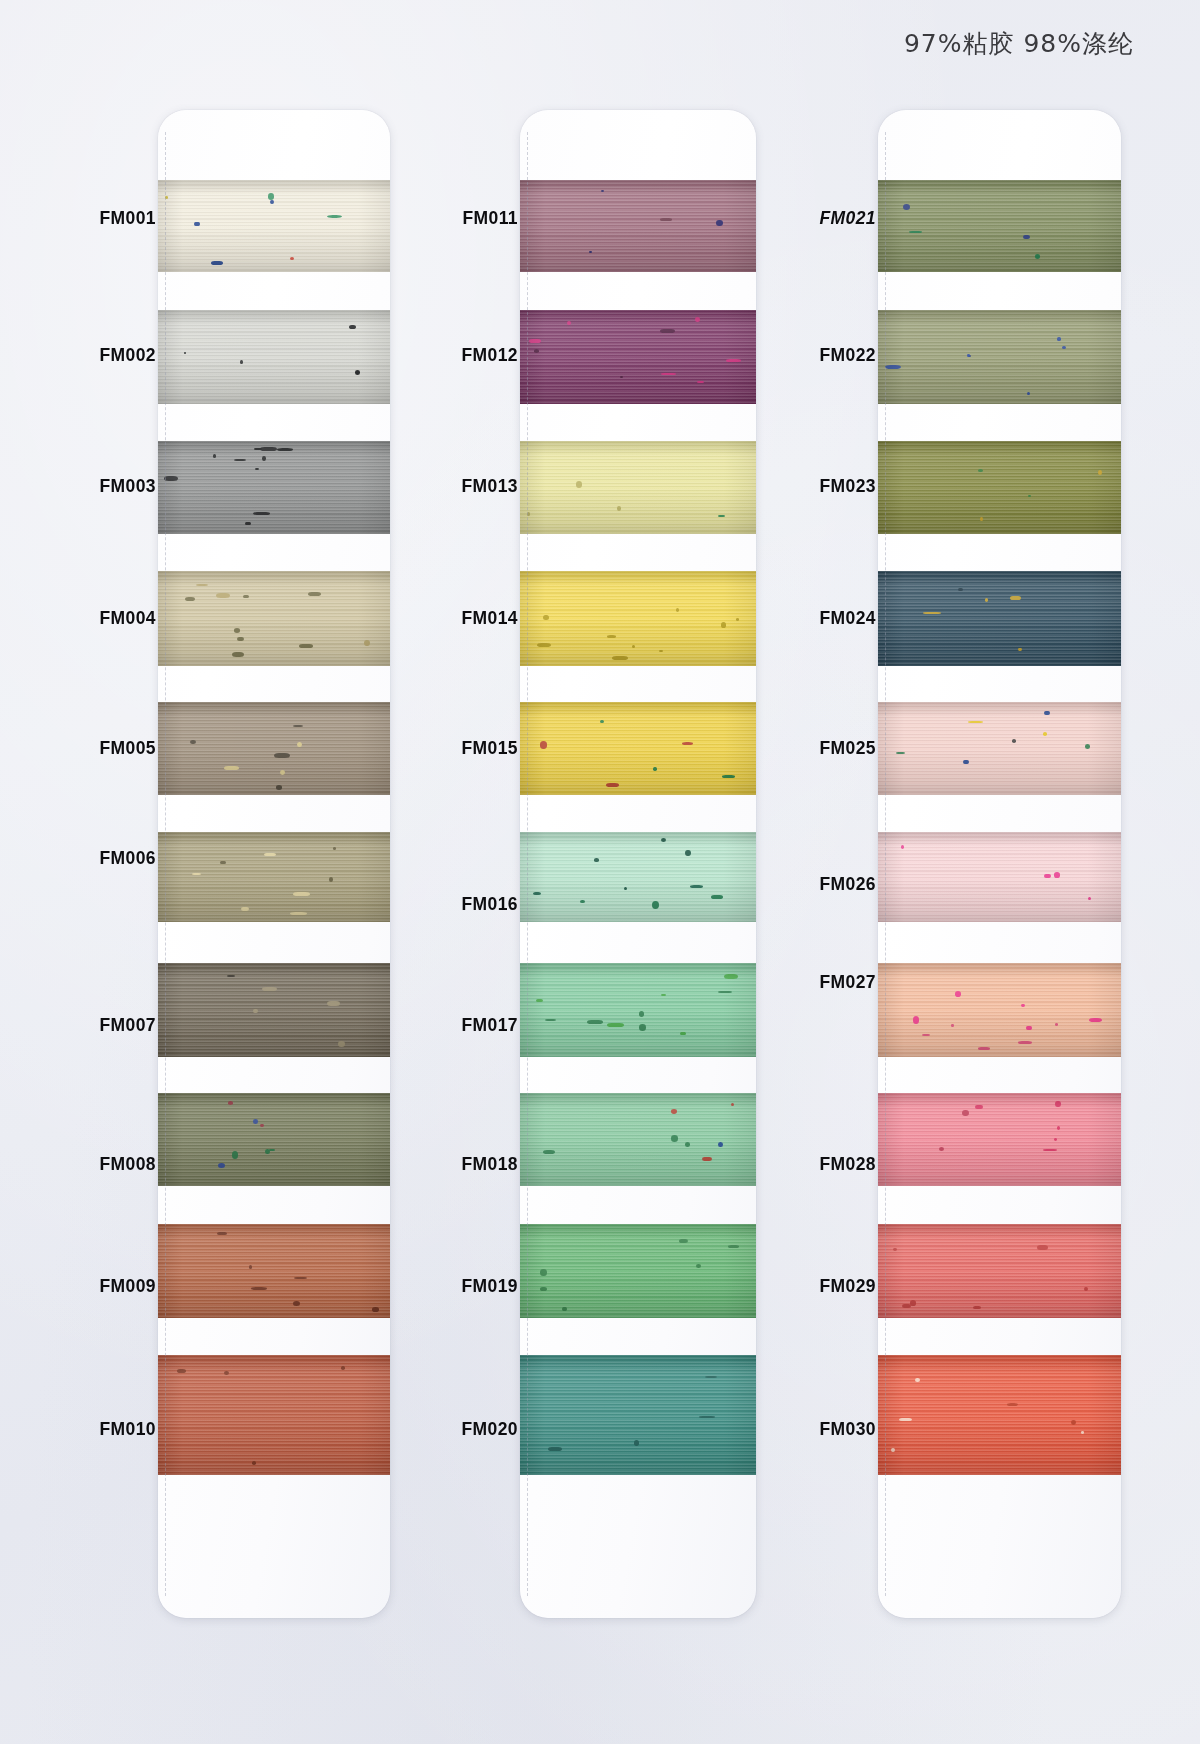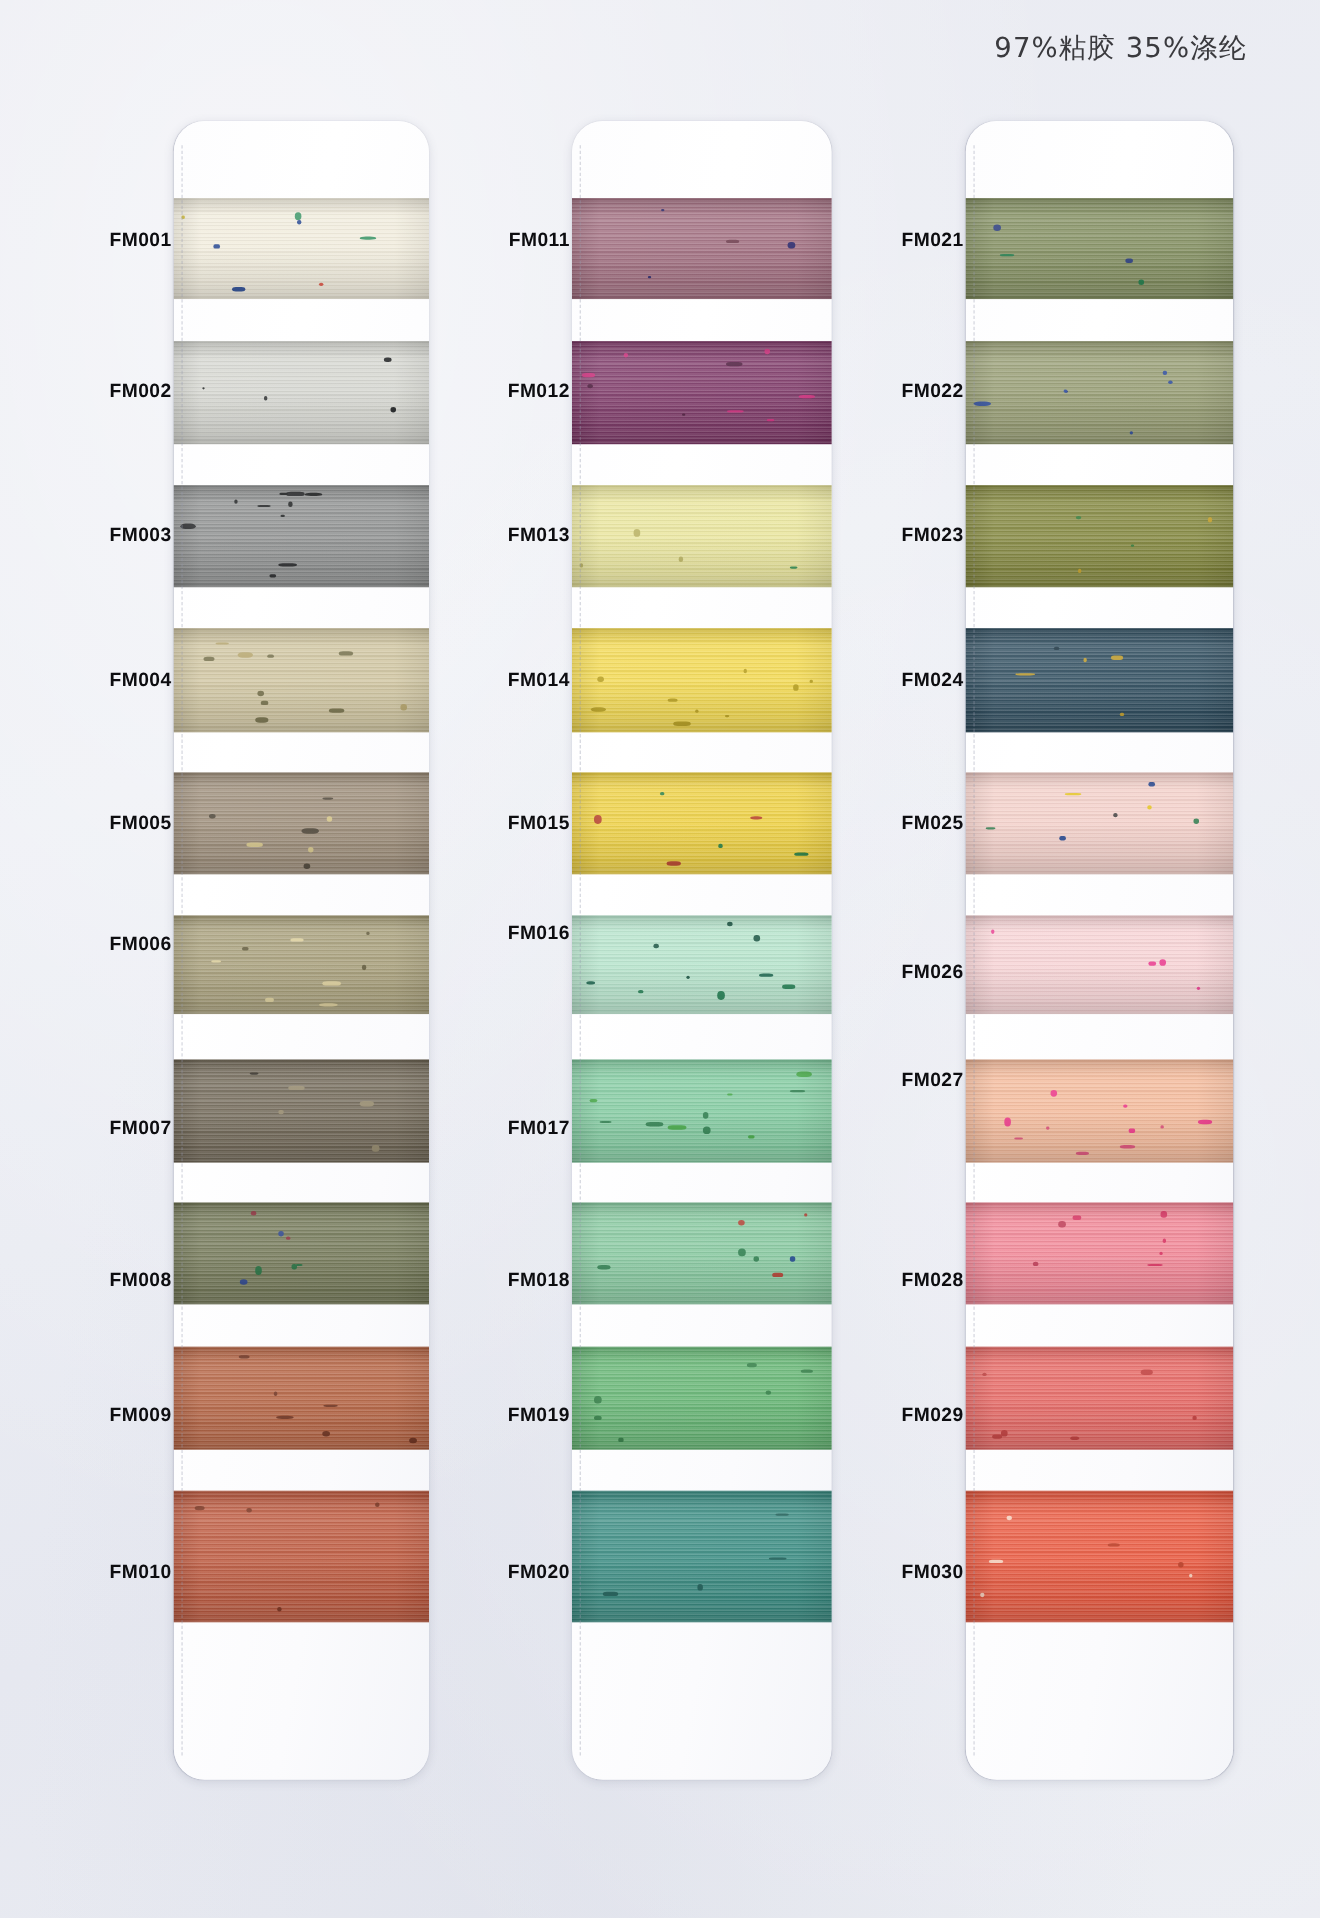--- a/index.html
+++ b/index.html
@@ -187,21 +187,21 @@
   .nep.long { border-radius: 40% / 70%; }
 </style>
 </head>
 <body>
 
 <div class="paper-noise"></div>
 
 <div class="header">
 
 
-  <div class="composition">97%粘胶  35%涤纶</div>
+  <div class="composition">97%粘胶  98%涤纶</div>
 </div>
 
 <div class="board" id="board">
     <div class="column c0">
       <div class="labels">
         <div class="label" style="top: 108px;">FM001</div>
         <div class="label" style="top: 245px;">FM002</div>
         <div class="label" style="top: 376px;">FM003</div>
         <div class="label" style="top: 508px;">FM004</div>
         <div class="label" style="top: 638px;">FM005</div>
@@ -332,21 +332,21 @@
         </div>
       </div>
     </div>
     <div class="column c1">
       <div class="labels">
         <div class="label" style="top: 108px;">FM011</div>
         <div class="label" style="top: 245px;">FM012</div>
         <div class="label" style="top: 376px;">FM013</div>
         <div class="label" style="top: 508px;">FM014</div>
         <div class="label" style="top: 638px;">FM015</div>
-        <div class="label" style="top: 738px;">FM016</div>
+        <div class="label" style="top: 794px;">FM016</div>
         <div class="label" style="top: 915px;">FM017</div>
         <div class="label" style="top: 1054px;">FM018</div>
         <div class="label" style="top: 1176px;">FM019</div>
         <div class="label" style="top: 1319px;">FM020</div>
       </div>
       <div class="card c1">
         <div class="swatch" title="FM011 — dusty-mauve" style="top: 70px; height: 92px;">
           <div class="body" style="background: rgb(158, 106, 124);"></div>
           <div class="threads"></div>
           <div class="nep" style="width: 2.6px; height: 2.4px; left: 30.1%; top: 77.2%; background: rgb(35, 37, 106);"></div>
@@ -461,21 +461,21 @@
           <div class="nep long" style="width: 12px; height: 2.2px; left: 77.3%; top: 17.2%; background: rgb(28, 90, 83);"></div>
           <div class="nep long" style="width: 16.4px; height: 2.5px; left: 74.8%; top: 50.7%; background: rgb(28, 90, 83);"></div>
           <div class="nep" style="width: 5.6px; height: 6px; left: 48.3%; top: 70.6%; background: rgb(28, 90, 83);"></div>
           <div class="nep long" style="width: 13.8px; height: 4.2px; left: 13.1%; top: 76.3%; background: rgb(28, 90, 83);"></div>
           <div class="shade"></div>
         </div>
       </div>
     </div>
     <div class="column c2">
       <div class="labels">
-        <div class="label" style="top: 108px;">FM021</div>
+        <div class="label" style="top: 108px; font-style: italic;">FM021</div>
         <div class="label" style="top: 245px;">FM022</div>
         <div class="label" style="top: 376px;">FM023</div>
         <div class="label" style="top: 508px;">FM024</div>
         <div class="label" style="top: 638px;">FM025</div>
         <div class="label" style="top: 774px;">FM026</div>
         <div class="label" style="top: 872px;">FM027</div>
         <div class="label" style="top: 1054px;">FM028</div>
         <div class="label" style="top: 1176px;">FM029</div>
         <div class="label" style="top: 1319px;">FM030</div>
       </div>

